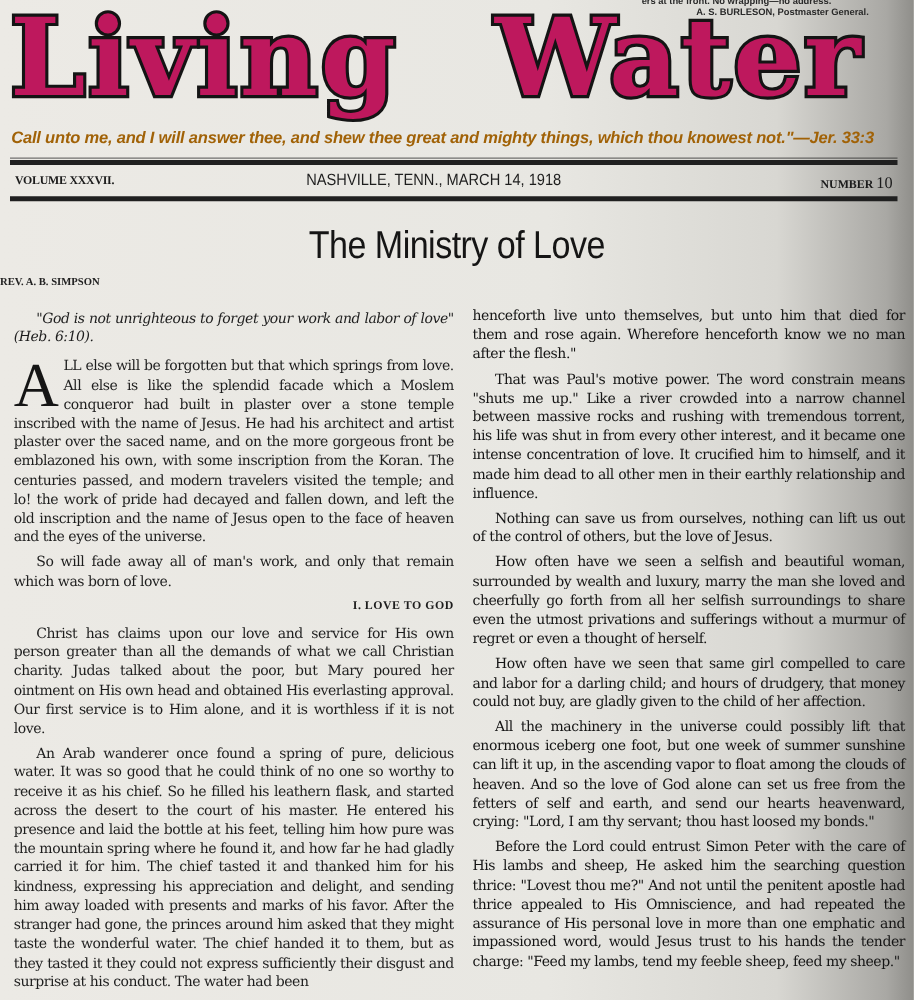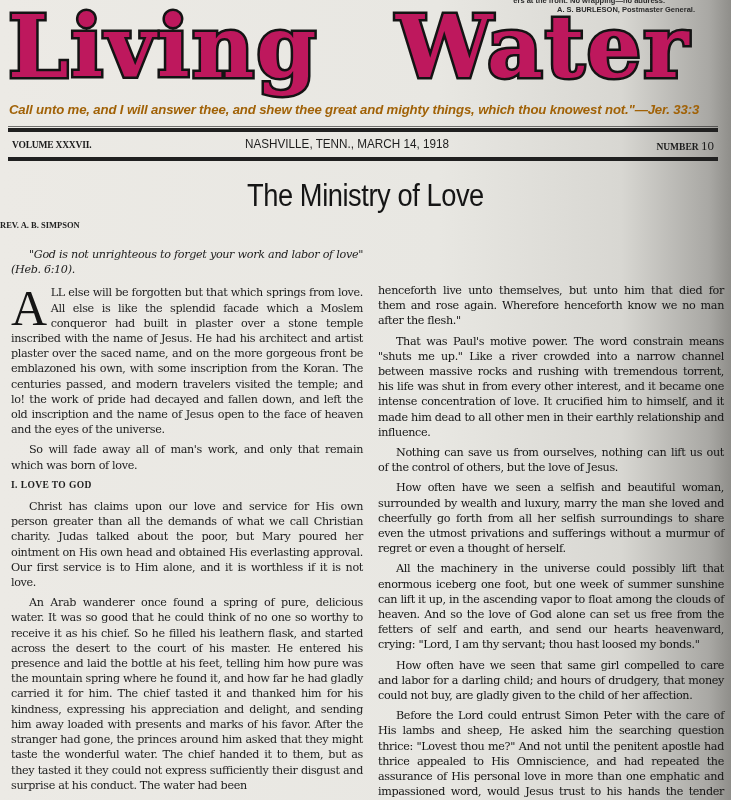--- a/index.html
+++ b/index.html
@@ -61,29 +61,29 @@
     font-family: "Liberation Serif", serif; font-weight: bold; font-size: 8.5px; color: #222;
   }
   .col {
     position: absolute; top: 247px; width: 352px;
     font-family: "DejaVu Serif", serif; font-size: 11.2px; line-height: 15.2px;
     text-align: justify; color: #1d1d1d; letter-spacing: -0.35px;
   }
   .col.left { left: 11px; }
   .col.right { left: 378px; top: 245px; width: 346px; color: #141414; }
   .col p { margin: 0 0 5px 0; text-indent: 18px; }
-  .col p.noindent { text-indent: 0; margin-top: 38px; }
+  .col p.noindent { text-indent: 0; }
   .col p.epigraph { font-style: italic; margin-bottom: 8px; }
   .col p.dropcap { text-indent: 0; }
   .drop {
     float: left; font-family: "Liberation Serif", serif; font-size: 50px; line-height: 40px;
     margin: 3px 4px -2px 0; color: #151515;
   }
   .col h3 {
-    margin: 4px 0 6px 0; text-align: left;
+    margin: 4px 0 6px 0; text-align: right;
     font-family: "Liberation Serif", serif; font-weight: bold; font-size: 9.5px; letter-spacing: 0.4px;
   }
 </style>
 </head>
 <body>
 
 <div class="postmaster">
   <span class="l1">ers at the front.  No wrapping—no address.</span>
   <span class="l2">A. S. BURLESON, Postmaster General.</span>
 </div>
@@ -119,16 +119,16 @@
   <h3>I.  LOVE TO GOD</h3>
   <p>Christ has claims upon our love and service for His own person greater than all the demands of what we call Christian charity.  Judas talked about the poor, but Mary poured her ointment on His own head and obtained His everlasting approval.  Our first service is to Him alone, and it is worthless if it is not love.</p>
   <p>An Arab wanderer once found a spring of pure, delicious water.  It was so good that he could think of no one so worthy to receive it as his chief.  So he filled his leathern flask, and started across the desert to the court of his master.  He entered his presence and laid the bottle at his feet, telling him how pure was the mountain spring where he found it, and how far he had gladly carried it for him.  The chief tasted it and thanked him for his kindness, expressing his appreciation and delight, and sending him away loaded with presents and marks of his favor.  After the stranger had gone, the princes around him asked that they might taste the wonderful water.  The chief handed it to them, but as they tasted it they could not express sufficiently their disgust and surprise at his conduct.  The water had been</p>
 </div>
 
 <div class="col right">
   <p class="noindent">henceforth live unto themselves, but unto him that died for them and rose again.  Wherefore henceforth know we no man after the flesh."</p>
   <p>That was Paul's motive power.  The word constrain means "shuts me up."  Like a river crowded into a narrow channel between massive rocks and rushing with tremendous torrent, his life was shut in from every other interest, and it became one intense concentration of love.  It crucified him to himself, and it made him dead to all other men in their earthly relationship and influence.</p>
   <p>Nothing can save us from ourselves, nothing can lift us out of the control of others, but the love of Jesus.</p>
   <p>How often have we seen a selfish and beautiful woman, surrounded by wealth and luxury, marry the man she loved and cheerfully go forth from all her selfish surroundings to share even the utmost privations and sufferings without a murmur of regret or even a thought of herself.</p>
+  <p>How often have we seen that same girl compelled to care and labor for a darling child; and hours of drudgery, that money could not buy, are gladly given to the child of her affection.</p>
   <p>All the machinery in the universe could possibly lift that enormous iceberg one foot, but one week of summer sunshine can lift it up, in the ascending vapor to float among the clouds of heaven.  And so the love of God alone can set us free from the fetters of self and earth, and send our hearts heavenward, crying:  "Lord, I am thy servant; thou hast loosed my bonds."</p>
-  <p>How often have we seen that same girl compelled to care and labor for a darling child; and hours of drudgery, that money could not buy, are gladly given to the child of her affection.</p>
   <p>Before the Lord could entrust Simon Peter with the care of His lambs and sheep, He asked him the searching question thrice:  "Lovest thou me?"  And not until the penitent apostle had thrice appealed to His Omniscience, and had repeated the assurance of His personal love in more than one emphatic and impassioned word, would Jesus trust to his hands the tender charge:  "Feed my lambs, tend my feeble sheep, feed my sheep."</p>
 </div>
 
 </body></html>

